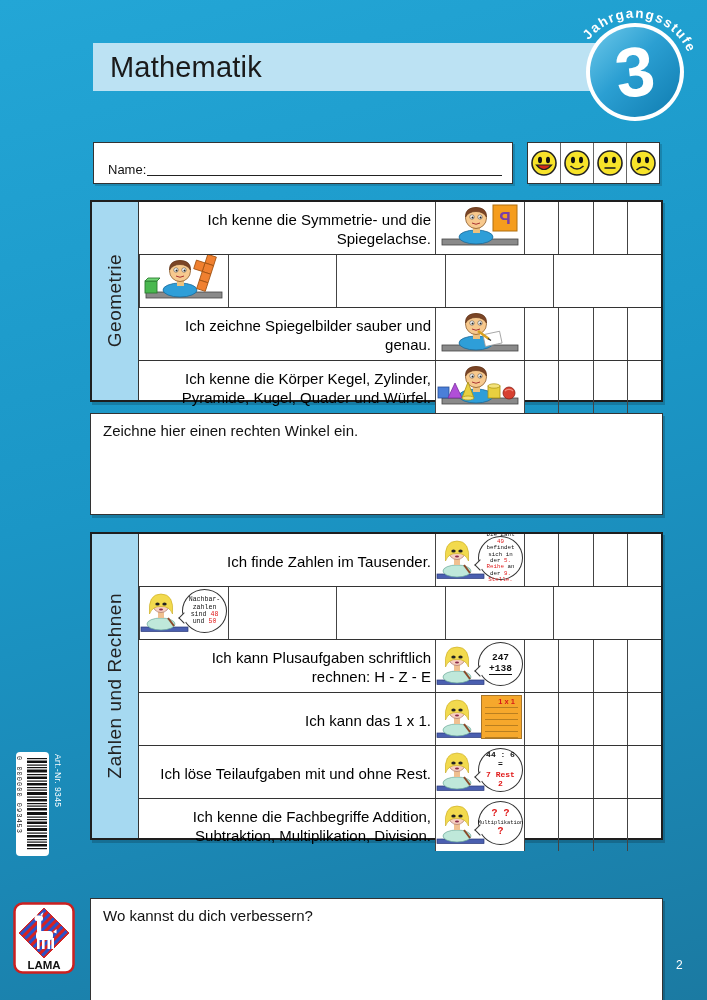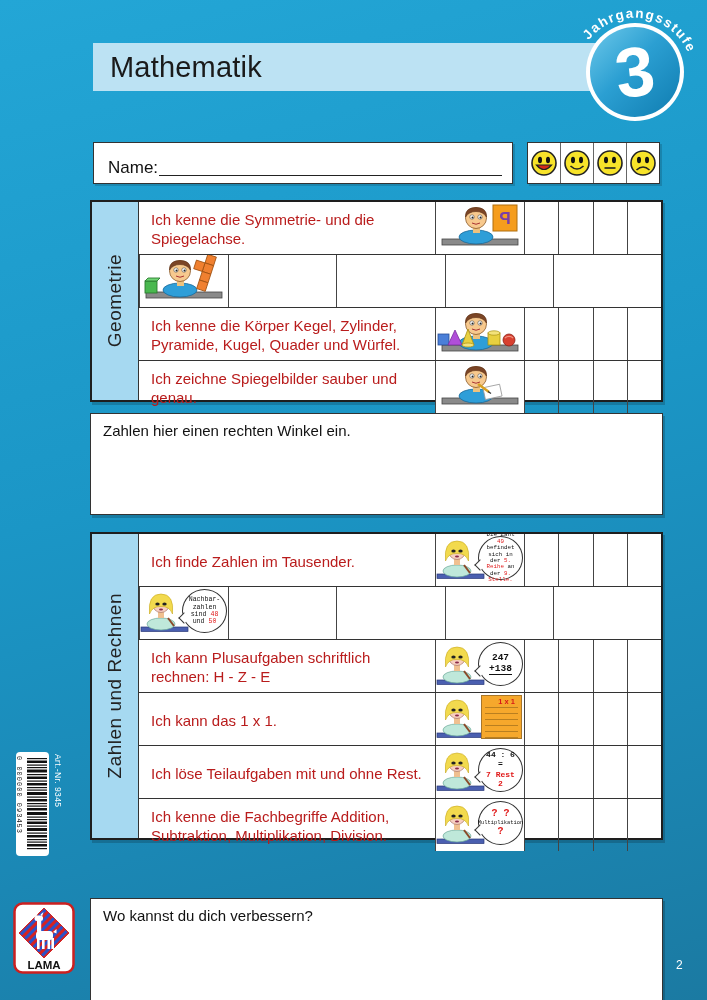--- a/index.html
+++ b/index.html
@@ -18,21 +18,21 @@
   }
   .page-title { font-size:29px; color:#1a1a1a; letter-spacing:0.2px; }
   .badge { left:577px; top:0px; width:128px; height:128px; z-index:2; }
 
   
   .name-box {
     left:93px; top:142px; width:420px; height:42px; background:#fff;
     border:1.5px solid #333; display:flex; align-items:flex-end; padding:0 10px 7px 14px;
     box-shadow:2px 2px 0 rgba(0,0,0,0.15);
   }
-  .name-label { font-size:17px; color:#111; line-height:1; }
+  .name-label { font-size:13px; color:#111; line-height:1; }
   .name-line { flex:1; border-bottom:1.5px solid #222; height:14px; margin-left:1px; }
   .smiley-box {
     left:527px; top:142px; width:133px; height:42px; background:#fff;
     border:1.5px solid #333; display:flex; box-shadow:2px 2px 0 rgba(0,0,0,0.15);
   }
   .smiley-cell { flex:1; border-right:1px solid #666; display:flex; align-items:center; justify-content:center; }
   .smiley-cell:last-child { border-right:none; }
 
   
   .assess {
@@ -44,22 +44,22 @@
     display:flex; align-items:center; justify-content:center;
   }
   .label-col span {
     writing-mode:vertical-rl; transform:rotate(180deg);
     font-size:19px; color:#222; letter-spacing:0.5px; white-space:nowrap;
   }
   .rows { flex:1; display:flex; flex-direction:column; }
   .arow { flex:1; display:flex; border-bottom:1.5px solid #333; }
   .arow:last-child { border-bottom:none; }
   .atext {
-    width:296px; padding:6px 4px 2px 12px; font-size:15px; color:#b91c1c;
-    line-height:1.25; display:flex; flex-direction:column; justify-content:center;
+    width:296px; padding:6px 4px 2px 12px; font-size:15px; color:#000000;
+    line-height:1.25; display:flex; flex-direction:column; justify-content:center;text-align:right;
   }
   .aimg { width:89px; border-left:1.2px solid #444; position:relative; overflow:hidden; background:#fff; }
   .acell { flex:1; border-left:1.2px solid #444; }
 
   
   .bubble {
     position:absolute; right:1px; top:2px; width:45px; height:44px; background:#fff;
     border:1px solid #333; border-radius:50%;
     display:flex; flex-direction:column; align-items:center; justify-content:center;
     font-size:5.8px; line-height:1.12; text-align:center; padding:4px; color:#111;font-family:Liberation Mono, monospace;
@@ -241,59 +241,59 @@
             <rect x="5" y="26" width="12" height="12" fill="#49b84f" stroke="#2a7a30" stroke-width="0.9"></rect>
             <path d="M5,26 l3,-3 12,0 -3,3 z" fill="#6fd674" stroke="#2a7a30" stroke-width="0.9"></path>
           </svg>
         </div>
         <div class="acell"></div>
         <div class="acell"></div>
         <div class="acell"></div>
         <div class="acell"></div>
       </div>
       <div class="arow">
+        <div class="atext">Ich zeichne Spiegelbilder sauber und genau.</div>
+        <div class="aimg">
+          <svg width="88" height="48" viewBox="0 0 88 48">
+            <use href="#boy-base"></use>
+            <rect x="48" y="25" width="17" height="12" fill="#fff" stroke="#999" stroke-width="0.8" transform="rotate(-12 56 31)"></rect>
+            <line x1="42" y1="23" x2="53" y2="31" stroke="#d8a020" stroke-width="2.6"></line>
+            <line x1="52" y1="30.5" x2="55" y2="32.5" stroke="#333" stroke-width="1.4"></line>
+          </svg>
+        </div>
+        <div class="acell"></div>
+        <div class="acell"></div>
+        <div class="acell"></div>
+        <div class="acell"></div>
+      </div>
+      <div class="arow">
         <div class="atext">Ich kenne die Körper Kegel, Zylinder, Pyramide, Kugel, Quader und Würfel.</div>
         <div class="aimg">
           <svg width="88" height="48" viewBox="0 0 88 48">
             <use href="#boy-base"></use>
             <rect x="2" y="26" width="11" height="11" fill="#4a7fd8" stroke="#2a4f98" stroke-width="0.8"></rect>
             <path d="M12,37 L19,22 L26,37 Z" fill="#b04fd8" stroke="#7a2fa0" stroke-width="0.8"></path>
             <path d="M26,37 L32,21 L38,37 Z" fill="#e8d040" stroke="#a89010" stroke-width="0.8"></path>
             <ellipse cx="32" cy="37" rx="6" ry="2" fill="#f3e27a" stroke="#a89010" stroke-width="0.7"></ellipse>
             <rect x="52" y="25" width="12" height="12" fill="#e8d040" stroke="#a89010" stroke-width="0.8"></rect>
             <ellipse cx="58" cy="25" rx="6" ry="2.2" fill="#f3e27a" stroke="#a89010" stroke-width="0.7"></ellipse>
             <circle cx="73" cy="32" r="6" fill="#d84030" stroke="#8a2015" stroke-width="0.8"></circle>
             <path d="M69,30 a5,4 0 0 1 8,0" fill="none" stroke="#f0907f" stroke-width="1.2"></path>
           </svg>
         </div>
         <div class="acell"></div>
         <div class="acell"></div>
         <div class="acell"></div>
         <div class="acell"></div>
       </div>
-      <div class="arow">
-        <div class="atext">Ich zeichne Spiegelbilder sauber und genau.</div>
-        <div class="aimg">
-          <svg width="88" height="48" viewBox="0 0 88 48">
-            <use href="#boy-base"></use>
-            <rect x="48" y="25" width="17" height="12" fill="#fff" stroke="#999" stroke-width="0.8" transform="rotate(-12 56 31)"></rect>
-            <line x1="42" y1="23" x2="53" y2="31" stroke="#d8a020" stroke-width="2.6"></line>
-            <line x1="52" y1="30.5" x2="55" y2="32.5" stroke="#333" stroke-width="1.4"></line>
-          </svg>
-        </div>
-        <div class="acell"></div>
-        <div class="acell"></div>
-        <div class="acell"></div>
-        <div class="acell"></div>
-      </div>
     </div>
   </div>
 
   <div class="abs freebox" style="top:413px; height:102px;">
-    <span>Zahlen hier einen rechten Winkel ein.</span>
+    <span>Zeichne hier einen rechten Winkel ein.</span>
   </div>
 
   <div class="abs assess" style="top:532px; height:308px;">
     <div class="label-col">
       <span>Zahlen und Rechnen</span>
     </div>
     <div class="rows">
       <div class="arow">
         <div class="atext">Ich finde Zahlen im Tausender.</div>
         <div class="aimg">

